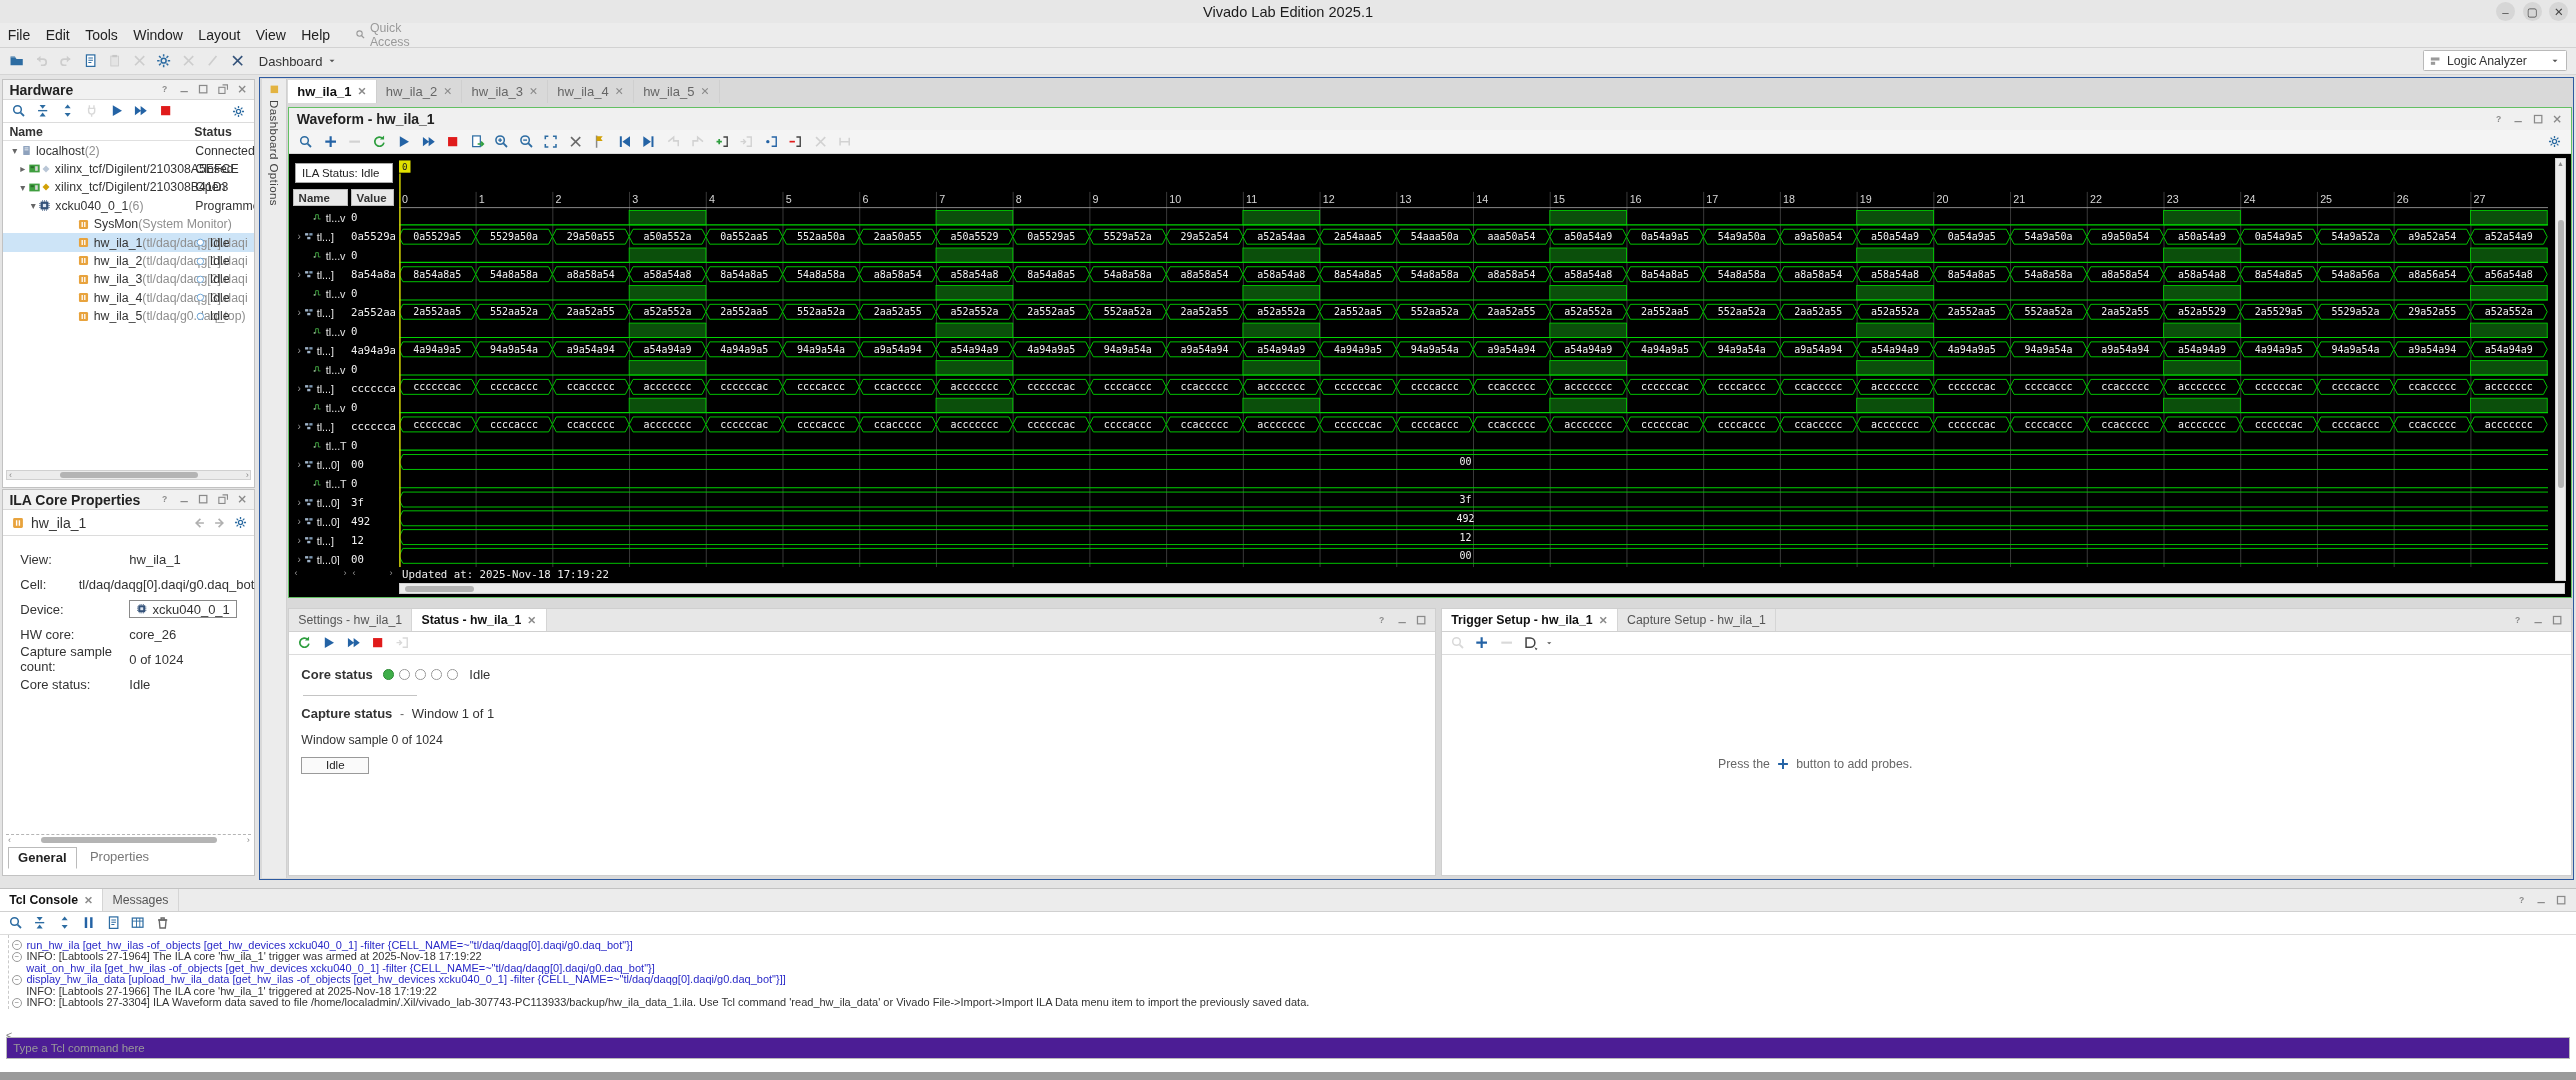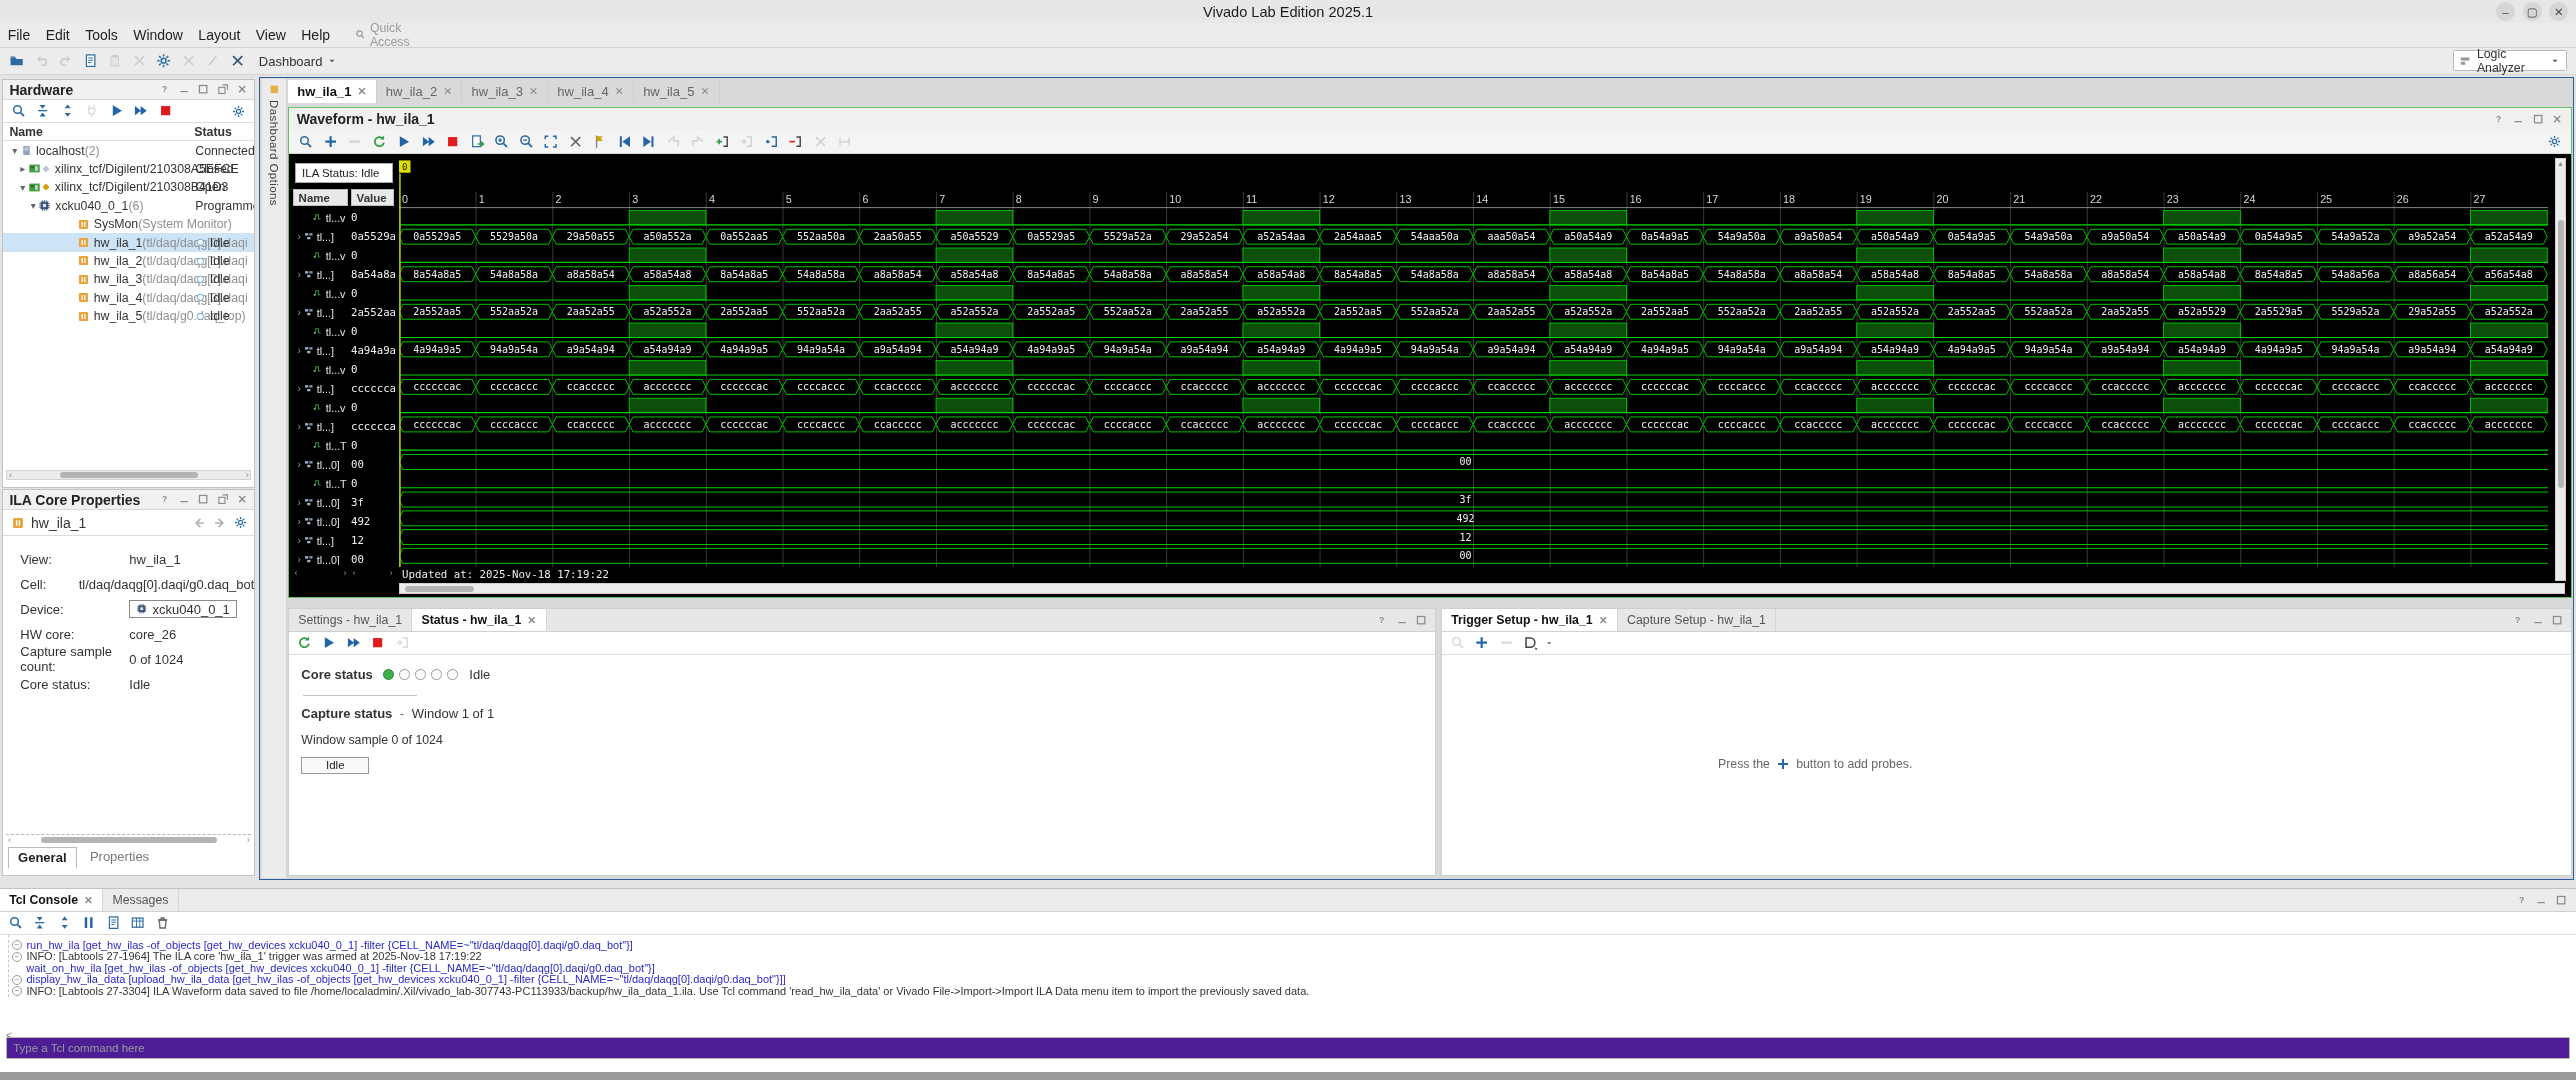--- a/index.html
+++ b/index.html
@@ -12,21 +12,21 @@
   
   #titlebar{left:0;top:0;width:2576px;height:23px;background:#e7e7e7;display:flex;align-items:center;justify-content:center;font-size:14.6px;font-weight:normal;color:#1c1c1c}
   #winbtns{position:absolute;right:7.7px;top:2.3px;display:flex;gap:7.7px}
   .wbtn{width:19px;height:19px;border-radius:50%;background:#d6d6d6;display:flex;align-items:center;justify-content:center;font-size:11.5px;color:#444}
   #menubar{left:0;top:23px;width:2576px;height:25px;background:#ececec;border-bottom:0.8px solid #d2d2d2;display:flex;align-items:center;font-size:14px}
   .menu-item{padding:0 7.7px;color:#222}
   #qa{display:flex;align-items:center;gap:4.6px;margin-left:12.3px;border-bottom:0.8px solid #b9b9b9;padding:1.5px 4.6px;color:#9a9a9a;font-size:12.3px;width:80px}
   #toolbar{left:0;top:48px;width:2576px;height:27px;background:#ececec;border-bottom:0.8px solid #d5d5d5;display:flex;align-items:center;padding-left:4.6px}
   .tbtn{width:21.5px;height:21.5px;display:flex;align-items:center;justify-content:center;margin:0 1.5px}
   #dash-dd{display:flex;align-items:center;gap:4.6px;font-size:13px;color:#333;margin-left:9.2px}
-  #layout-sel{position:absolute;right:9.2px;top:2.3px;width:114px;height:21px;background:#fff;border:0.8px solid #b9b9b9;border-radius:1.5px;display:flex;align-items:center;gap:5.4px;padding:0 5.4px;font-size:12.3px}
+  #layout-sel{position:absolute;right:9.2px;top:2.3px;width:144px;height:21px;background:#fff;border:0.8px solid #b9b9b9;border-radius:1.5px;display:flex;align-items:center;gap:5.4px;padding:0 5.4px;font-size:12.3px}
   
   .panel{background:#fff;border:0.8px solid #c2c2c2}
   .phead{height:20px;background:#f1f1f1;border-bottom:0.8px solid #d8d8d8;display:flex;align-items:center;padding:0 6.1px;font-size:14px;font-weight:bold;color:#222}
   .phead .sp{flex:1}
   .pico{display:flex;gap:7px;color:#8a8a8a;font-size:11.5px;align-items:center}
   .ptool{height:23px;border-bottom:0.8px solid #dcdcdc;display:flex;align-items:center;padding:0 3.1px}
   
   .hcols{height:18.4px;display:flex;font-size:12.3px;font-weight:bold;color:#333;border-bottom:0.8px solid #e0e0e0;align-items:center}
   .trow{height:18.4px;display:flex;align-items:center;font-size:12.3px;white-space:nowrap;overflow:hidden}
   .trow.sel{background:#cde4f7}
@@ -1759,20 +1759,24 @@
       </div>
       <div class="cl">
         <span class="nomark"></span>
         <span class="cmd">wait_on_hw_ila [get_hw_ilas -of_objects [get_hw_devices xcku040_0_1] -filter {CELL_NAME=~"tl/daq/daqg[0].daqi/g0.daq_bot"}]</span>
       </div>
       <div class="cl">
         <span class="cmark">−</span>
         <span class="cmd">display_hw_ila_data [upload_hw_ila_data [get_hw_ilas -of_objects [get_hw_devices xcku040_0_1] -filter {CELL_NAME=~"tl/daq/daqg[0].daqi/g0.daq_bot"}]]</span>
       </div>
       <div class="cl">
+        <span class="nomark"></span>
+        <span class="info">INFO: [Labtools 27-1966] The ILA core 'hw_ila_1' triggered at 2025-Nov-18 17:19:22</span>
+      </div>
+      <div class="cl">
         <span class="cmark">−</span>
         <span class="info">INFO: [Labtools 27-3304] ILA Waveform data saved to file /home/localadmin/.Xil/vivado_lab-307743-PC113933/backup/hw_ila_data_1.ila. Use Tcl command 'read_hw_ila_data' or Vivado File-&gt;Import-&gt;Import ILA Data menu item to import the previously saved data.</span>
       </div>
     </div>
   <div style="position:absolute;left:6.1px;top:140px;color:#777;font-size:10.7px">&lt;</div>
 </div>
 <div class="abs" id="tclinput">
   <span>Type a Tcl command here</span>
 </div>
 <div class="abs" id="bottomstrip"></div>

